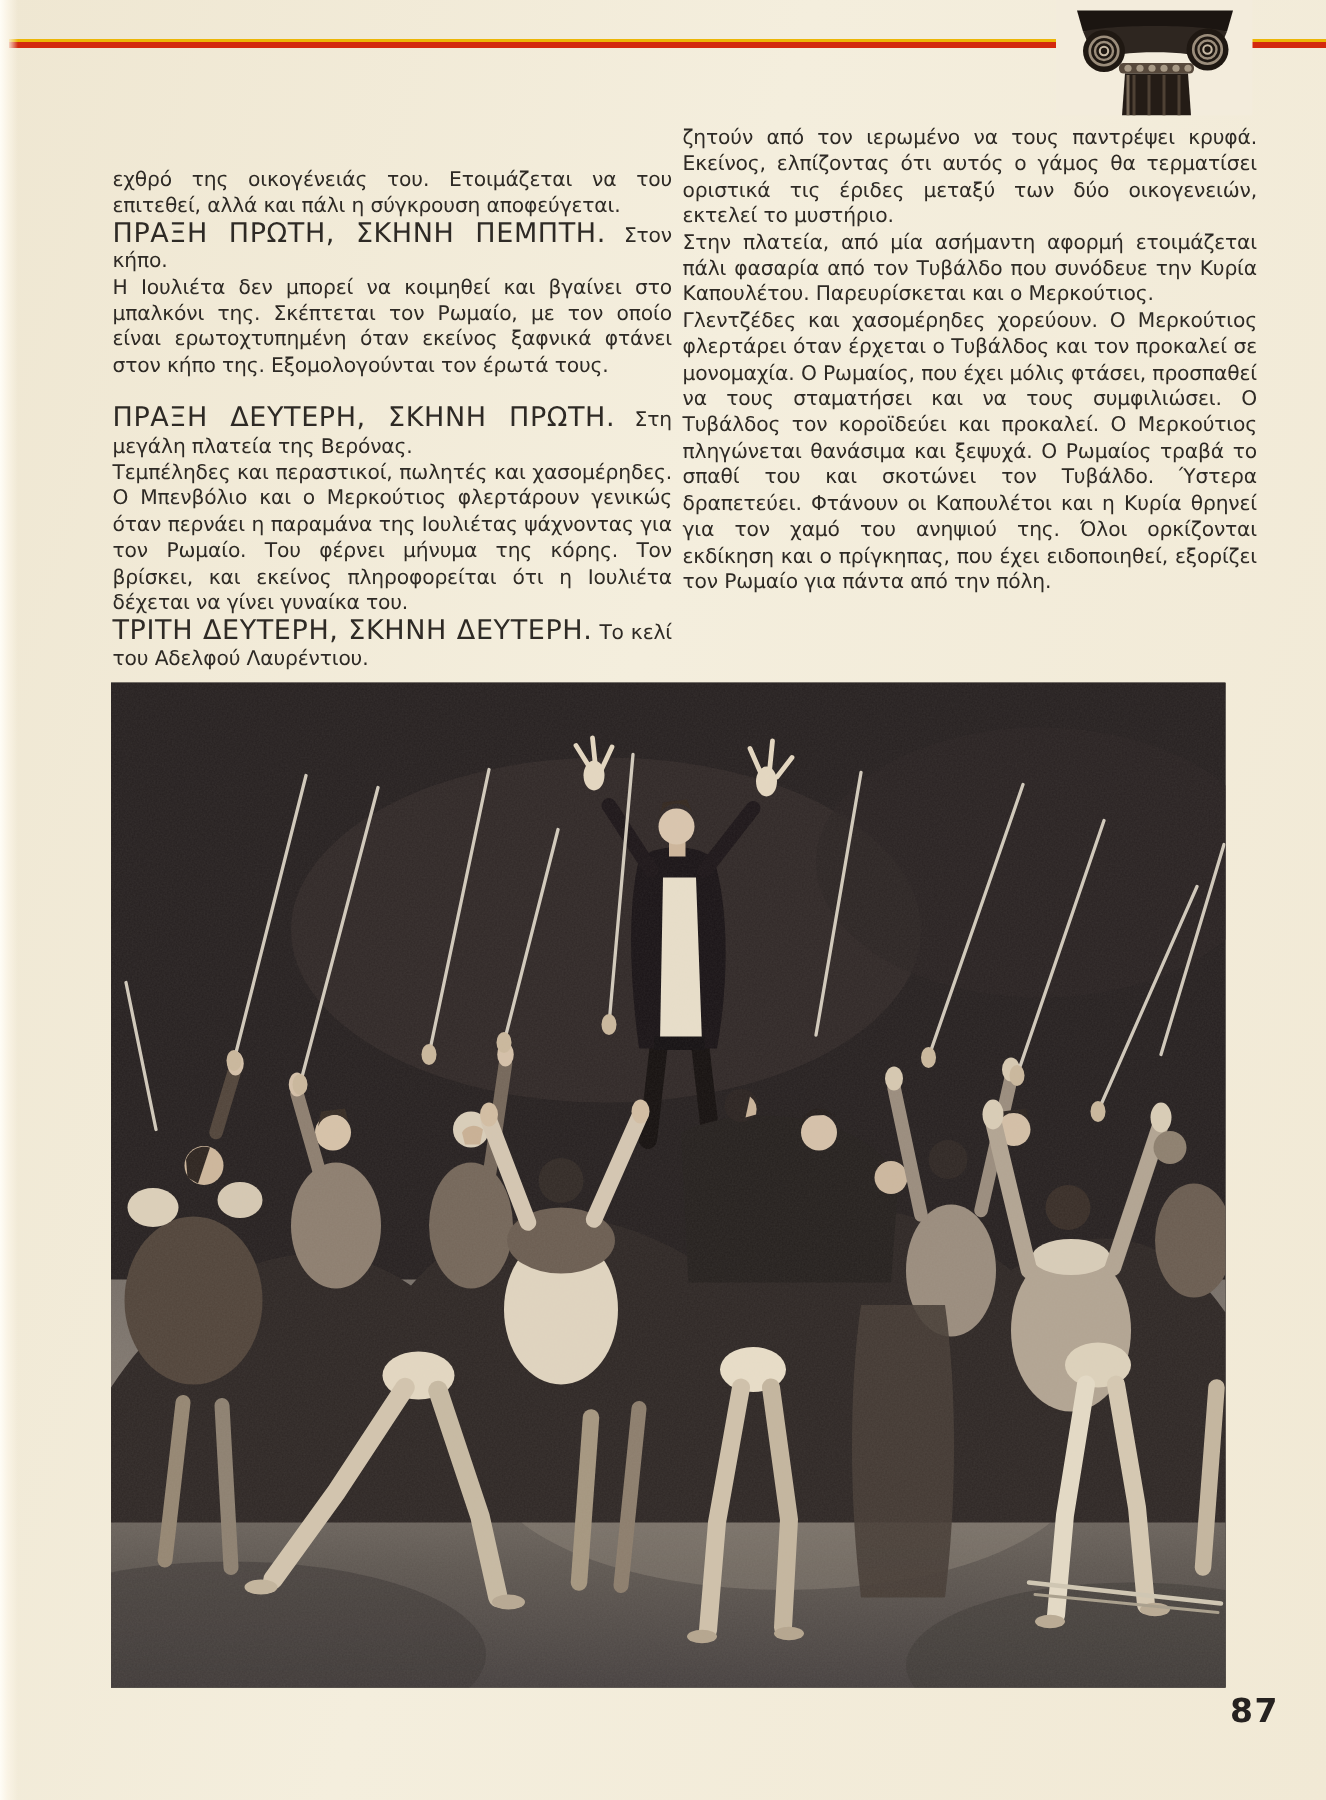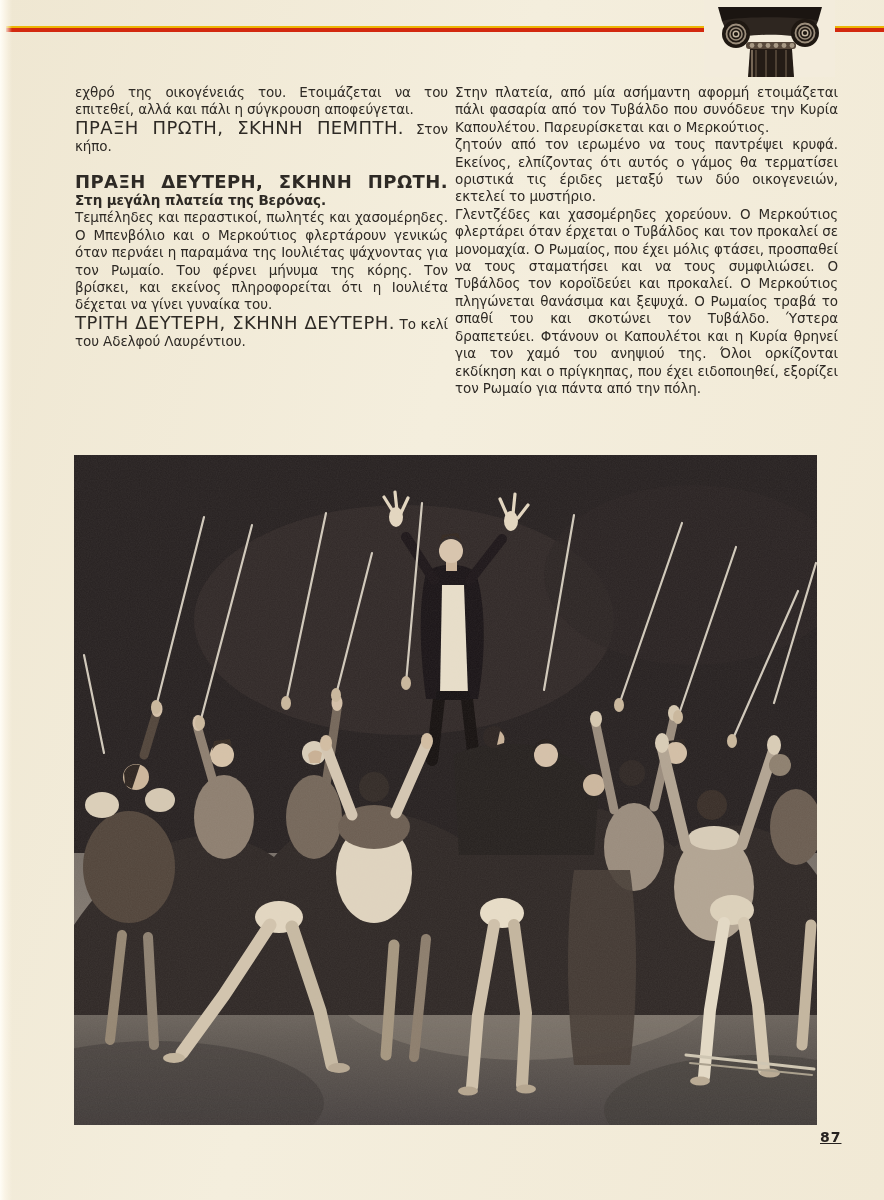--- a/index.html
+++ b/index.html
@@ -24,35 +24,35 @@
   .ornament{
     position:absolute;left:704px;top:0;width:131px;height:77px;
     z-index:2;background:#f3ecdc;
   }
   .ornament svg{display:block;width:100%;height:100%;}
   .col{
     position:absolute;top:84px;
     font-size:13.5px;line-height:17.4px;letter-spacing:-0.1px;
     text-align:justify;
   }
-  .col-left{left:75px;width:373px;}
+  .col-left{left:75px;width:373px;margin-top:28px;}
   .col-right{left:455px;width:383px;}
   .para{margin:0;}
-  .para.gap{margin-top:17px;font-weight:bold;}
+  .para.gap{margin-top:17px;}
   .para.indent{text-indent:16px;}
   .head{letter-spacing:0.4px;font-size:18px;}
   .photo{
     position:absolute;left:74px;top:455px;width:743px;height:670px;
     background:#262020;
     box-shadow:inset 0 0 18px rgba(0,0,0,.35);
   }
   .photo svg{display:block;width:100%;height:100%;}
   .page-number{
     position:absolute;left:820px;top:1129px;
-    font-size:14px;font-weight:bold;letter-spacing:1px;color:#262220;text-decoration:underline;
+    font-size:22px;font-weight:bold;letter-spacing:1px;color:#262220;
   }
 </style>
 </head>
 <body>
 
 <div class="page">
 
   <div class="top-rule"></div>
 
   <div class="ornament">
@@ -79,27 +79,28 @@
       <path d="M62,50 L62,77" stroke="#4e4134" stroke-width="2"></path>
       <path d="M72,50 L72,77" stroke="#4e4134" stroke-width="2"></path>
       <path d="M82,50 L82,77" stroke="#4e4134" stroke-width="2"></path>
       <path d="M48,50 L48,77" stroke="#766756" stroke-width="2"></path>
     </svg>
   </div>
 
   <div class="col col-left">
       <p class="para">εχθρό της οικογένειάς του. Ετοιμάζεται να του επιτεθεί, αλλά και πάλι η σύγκρουση αποφεύγεται.</p>
       <p class="para"><span class="head">ΠΡΑΞΗ ΠΡΩΤΗ, ΣΚΗΝΗ ΠΕΜΠΤΗ.</span> Στον κήπο.</p>
+      <p class="para">Η Ιουλιέτα δεν μπορεί να κοιμηθεί και βγαίνει στο μπαλκόνι της. Σκέπτεται τον Ρωμαίο, με τον οποίο είναι ερωτοχτυπημένη όταν εκείνος ξαφνικά φτάνει στον κήπο της. Εξομολογούνται τον έρωτά τους.</p>
       <p class="para gap"><span class="head">ΠΡΑΞΗ ΔΕΥΤΕΡΗ, ΣΚΗΝΗ ΠΡΩΤΗ.</span> Στη μεγάλη πλατεία της Βερόνας.</p>
       <p class="para">Τεμπέληδες και περαστικοί, πωλητές και χασομέρηδες. Ο Μπενβόλιο και ο Μερκούτιος φλερτάρουν γενικώς όταν περνάει η παραμάνα της Ιουλιέτας ψάχνοντας για τον Ρωμαίο. Του φέρνει μήνυμα της κόρης. Τον βρίσκει, και εκείνος πληροφορείται ότι η Ιουλιέτα δέχεται να γίνει γυναίκα του.</p>
       <p class="para"><span class="head">ΤΡΙΤΗ ΔΕΥΤΕΡΗ, ΣΚΗΝΗ ΔΕΥΤΕΡΗ.</span> Το κελί του Αδελφού Λαυρέντιου.</p>
     </div>
   <div class="col col-right">
+      <p class="para">ζητούν από τον ιερωμένο να τους παντρέψει κρυφά. Εκείνος, ελπίζοντας ότι αυτός ο γάμος θα τερματίσει οριστικά τις έριδες μεταξύ των δύο οικογενειών, εκτελεί το μυστήριο.</p>
       <p class="para">Στην πλατεία, από μία ασήμαντη αφορμή ετοιμάζεται πάλι φασαρία από τον Τυβάλδο που συνόδευε την Κυρία Καπουλέτου. Παρευρίσκεται και ο Μερκούτιος.</p>
-      <p class="para">ζητούν από τον ιερωμένο να τους παντρέψει κρυφά. Εκείνος, ελπίζοντας ότι αυτός ο γάμος θα τερματίσει οριστικά τις έριδες μεταξύ των δύο οικογενειών, εκτελεί το μυστήριο.</p>
       <p class="para">Γλεντζέδες και χασομέρηδες χορεύουν. Ο Μερκούτιος φλερτάρει όταν έρχεται ο Τυβάλδος και τον προκαλεί σε μονομαχία. Ο Ρωμαίος, που έχει μόλις φτάσει, προσπαθεί να τους σταματήσει και να τους συμφιλιώσει. Ο Τυβάλδος τον κοροϊδεύει και προκαλεί. Ο Μερκούτιος πληγώνεται θανάσιμα και ξεψυχά. Ο Ρωμαίος τραβά το σπαθί του και σκοτώνει τον Τυβάλδο. Ύστερα δραπετεύει. Φτάνουν οι Καπουλέτοι και η Κυρία θρηνεί για τον χαμό του ανηψιού της. Όλοι ορκίζονται εκδίκηση και ο πρίγκηπας, που έχει ειδοποιηθεί, εξορίζει τον Ρωμαίο για πάντα από την πόλη.</p>
     </div>
 
   <div class="photo">
     <svg viewBox="0 0 743 670" preserveAspectRatio="none">
       <defs>
         <linearGradient id="floorG" x1="0" y1="0" x2="0" y2="1">
           <stop offset="0" stop-color="#776f68"></stop>
             <stop offset="0.35" stop-color="#857c73"></stop>
           <stop offset="0.7" stop-color="#5f5852"></stop>

